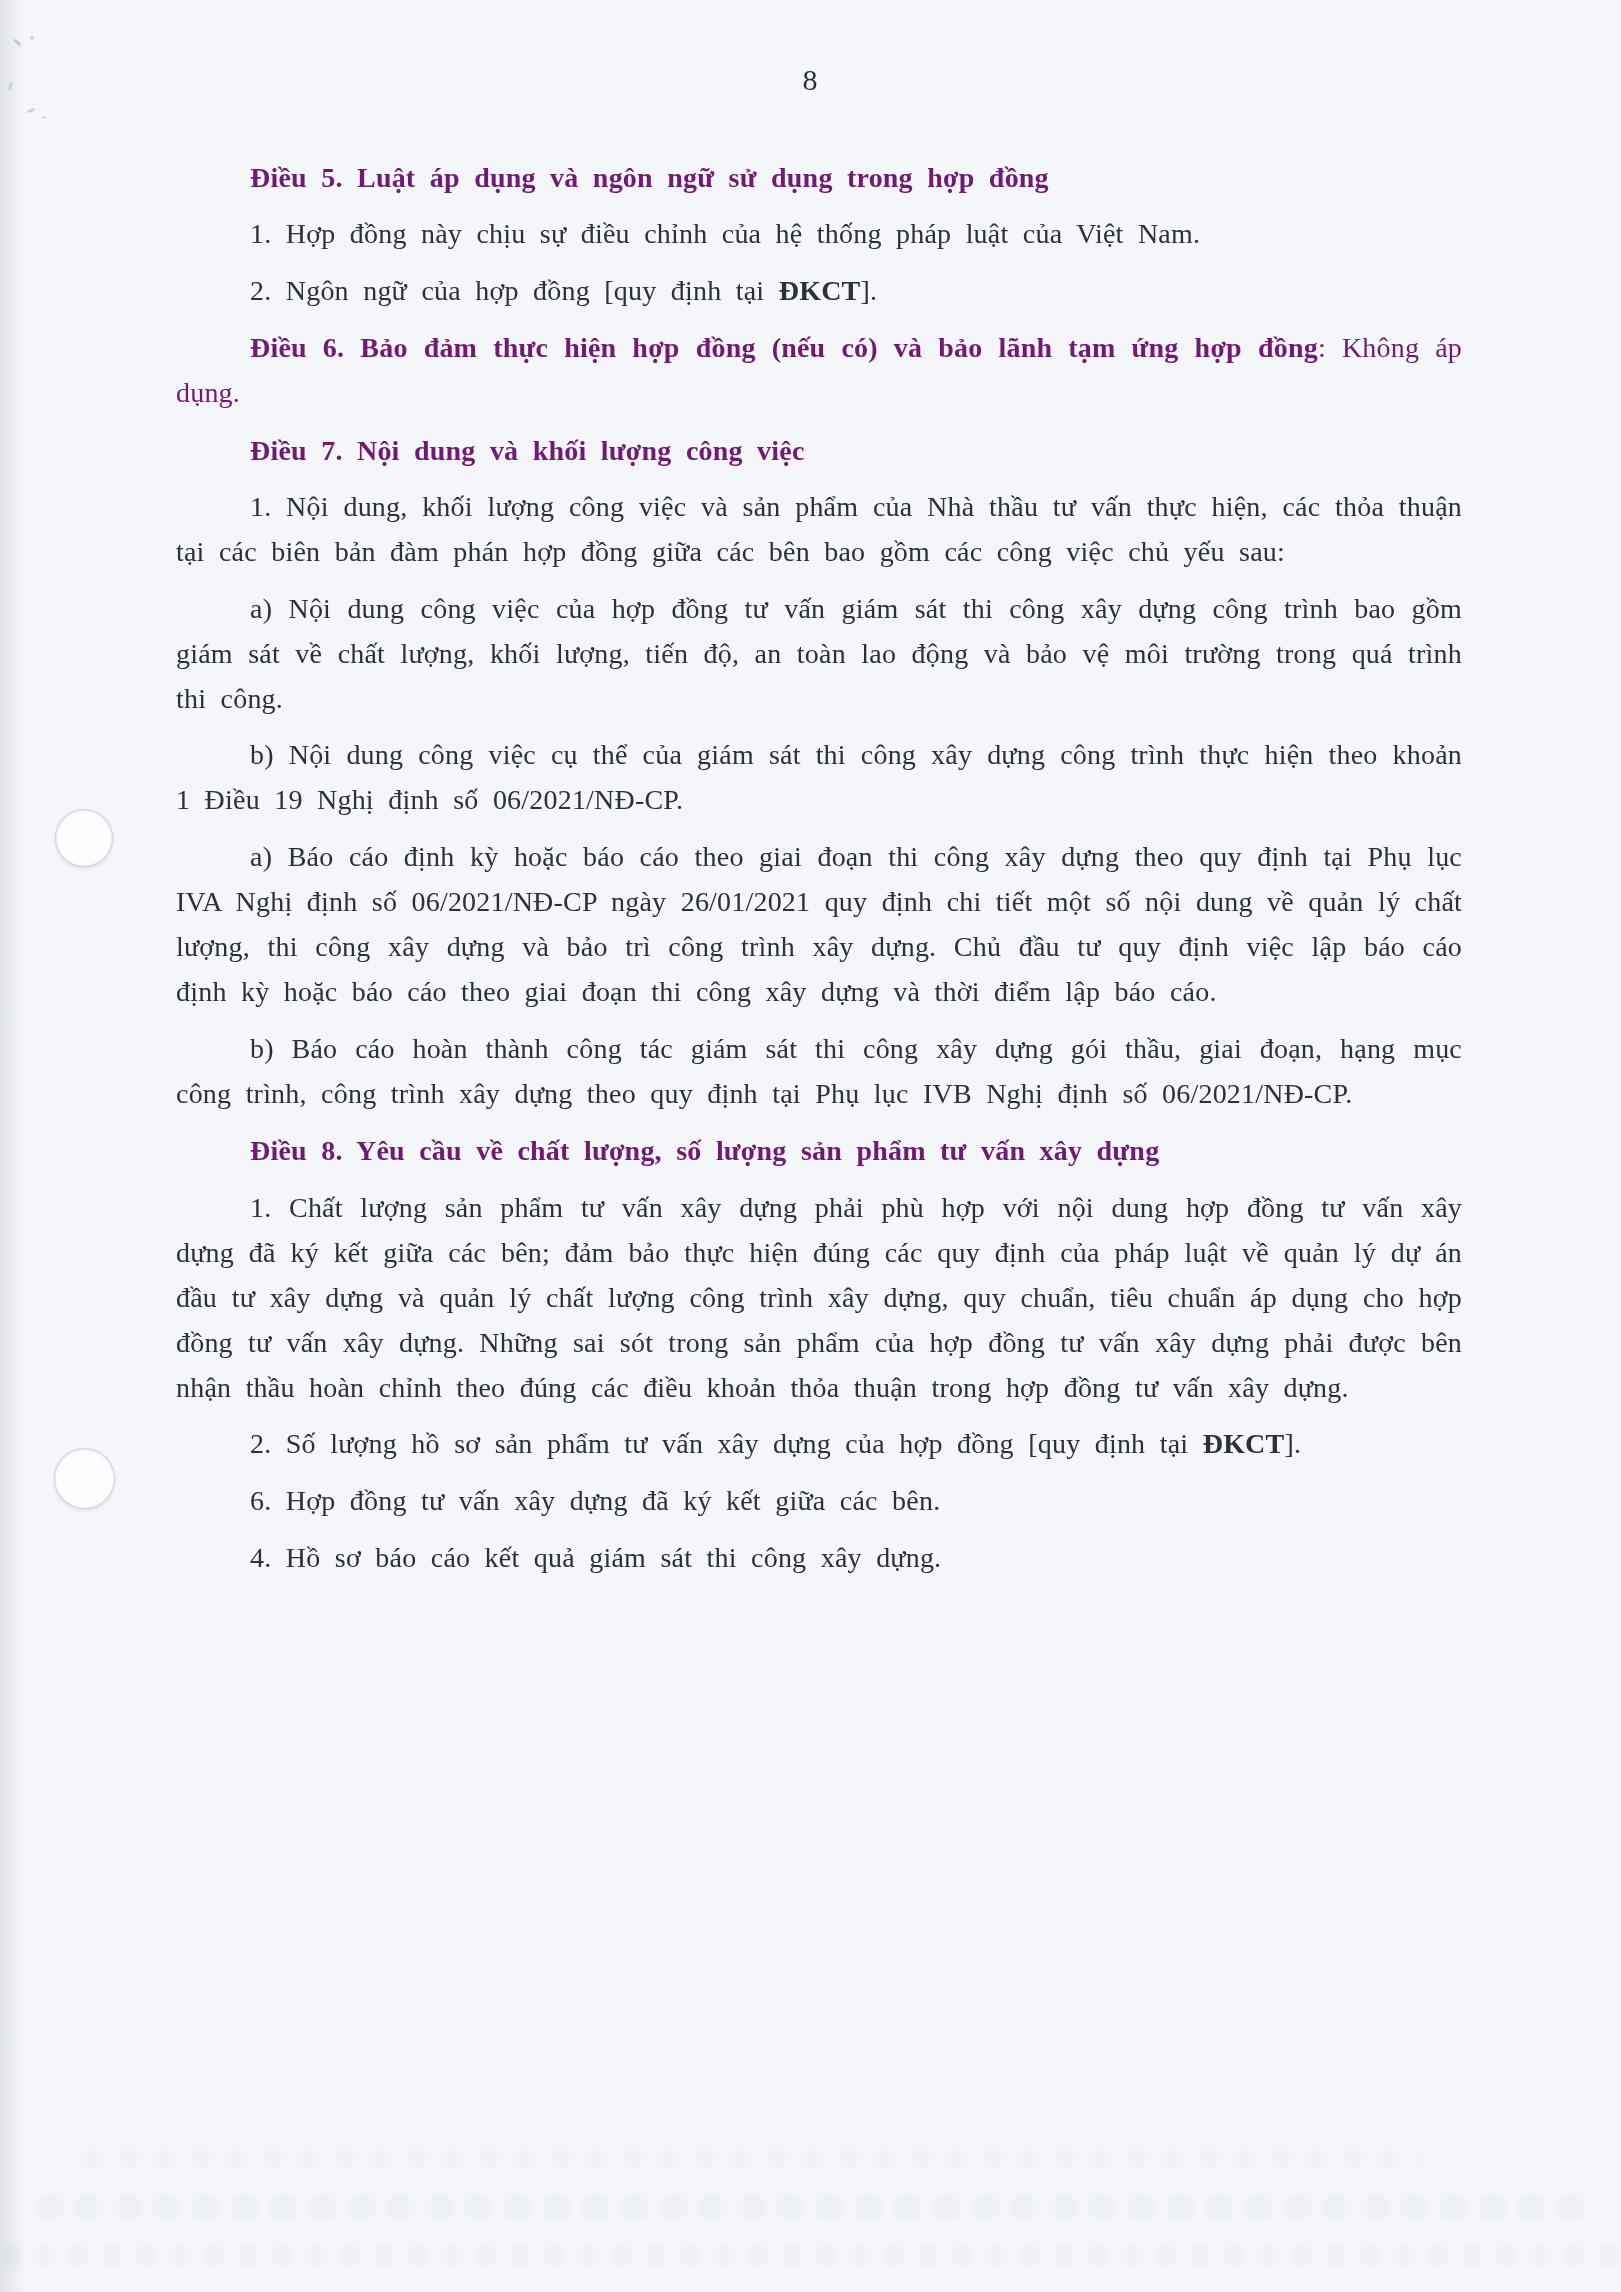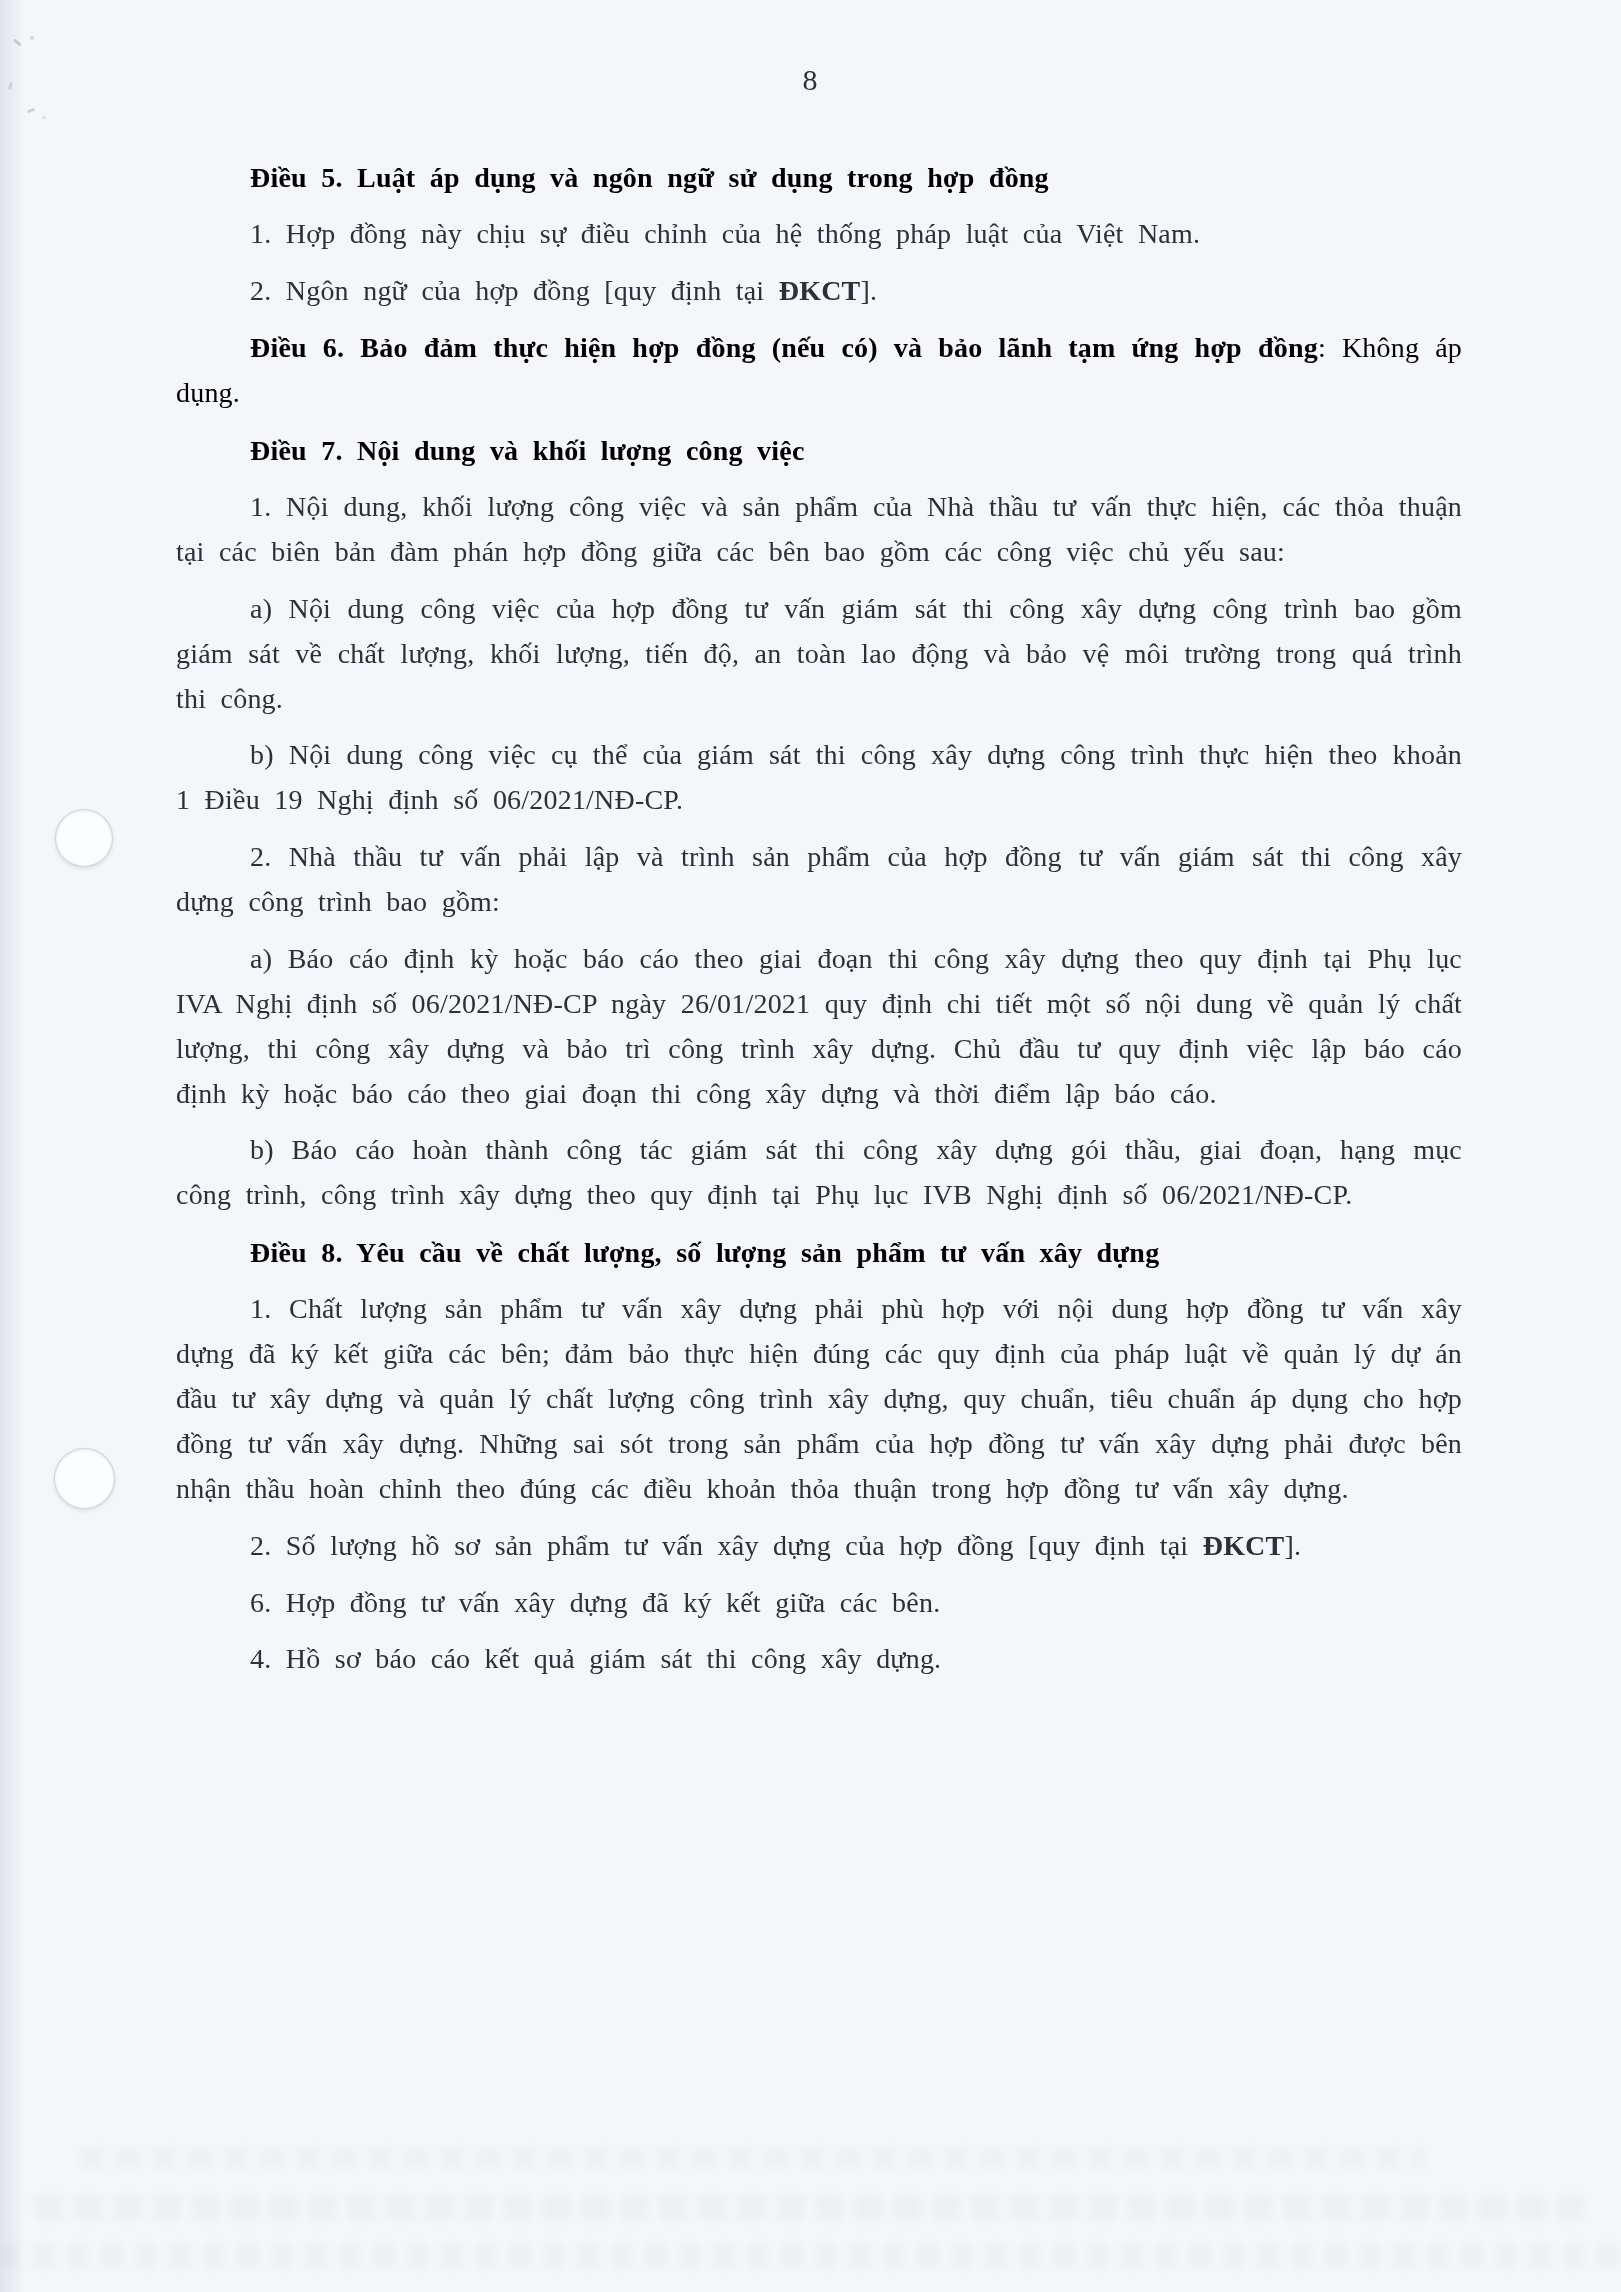--- a/index.html
+++ b/index.html
@@ -23,21 +23,21 @@
   }
   .content{
     position:absolute;top:142px;left:176px;width:1286px;
   }
   .para{
     margin:0 0 11.6px 0;
     font-size:28px;line-height:45px;
     text-align:justify;text-indent:74px;
     word-spacing:7.2px;letter-spacing:0.2px;
   }
-  .para.heading{margin-top:12.5px;color:#000000;}
+  .para.heading{margin-top:12.5px;color:#701a75;}
   .para span.b{font-weight:bold;}
   
   .hole{
     position:absolute;border-radius:50%;
     background:#fcfdff;
     border:1.8px solid rgba(140,150,163,.38);
     box-shadow:0 1.8px 3.6px rgba(130,140,155,.22), inset 0 0.9px 2.7px rgba(130,140,155,.18);
   }
   .hole-1{left:55px;top:809px;width:56px;height:56px;}
   .hole-2{left:54px;top:1448px;width:59px;height:59px;}
@@ -73,21 +73,20 @@
 
   <div class="content">
       <p class="para heading"><span class="b">Điều 5. Luật áp dụng và ngôn ngữ sử dụng trong hợp đồng</span></p>
       <p class="para body"><span>1. Hợp đồng này chịu sự điều chỉnh của hệ thống pháp luật của Việt Nam.</span></p>
       <p class="para body"><span>2. Ngôn ngữ của hợp đồng [quy định tại </span><span class="b">ĐKCT</span><span>].</span></p>
       <p class="para heading"><span class="b">Điều 6. Bảo đảm thực hiện hợp đồng (nếu có) và bảo lãnh tạm ứng hợp đồng</span><span>: Không áp dụng.</span></p>
       <p class="para heading"><span class="b">Điều 7. Nội dung và khối lượng công việc</span></p>
       <p class="para body"><span>1. Nội dung, khối lượng công việc và sản phẩm của Nhà thầu tư vấn thực hiện, các thỏa thuận tại các biên bản đàm phán hợp đồng giữa các bên bao gồm các công việc chủ yếu sau:</span></p>
       <p class="para body"><span>a) Nội dung công việc của hợp đồng tư vấn giám sát thi công xây dựng công trình bao gồm giám sát về chất lượng, khối lượng, tiến độ, an toàn lao động và bảo vệ môi trường trong quá trình thi công.</span></p>
       <p class="para body"><span>b) Nội dung công việc cụ thể của giám sát thi công xây dựng công trình thực hiện theo khoản 1 Điều 19 Nghị định số 06/2021/NĐ-CP.</span></p>
-      <p class="para body"><span>2. Nhà thầu tư vấn phải lập và trình sản phẩm của hợp đồng tư vấn giám sát thi công xây dựng công trình bao gồm:</span></p>
       <p class="para body"><span>a) Báo cáo định kỳ hoặc báo cáo theo giai đoạn thi công xây dựng theo quy định tại Phụ lục IVA Nghị định số 06/2021/NĐ-CP ngày 26/01/2021 quy định chi tiết một số nội dung về quản lý chất lượng, thi công xây dựng và bảo trì công trình xây dựng. Chủ đầu tư quy định việc lập báo cáo định kỳ hoặc báo cáo theo giai đoạn thi công xây dựng và thời điểm lập báo cáo.</span></p>
       <p class="para body"><span>b) Báo cáo hoàn thành công tác giám sát thi công xây dựng gói thầu, giai đoạn, hạng mục công trình, công trình xây dựng theo quy định tại Phụ lục IVB Nghị định số 06/2021/NĐ-CP.</span></p>
       <p class="para heading"><span class="b">Điều 8. Yêu cầu về chất lượng, số lượng sản phẩm tư vấn xây dựng</span></p>
       <p class="para body"><span>1. Chất lượng sản phẩm tư vấn xây dựng phải phù hợp với nội dung hợp đồng tư vấn xây dựng đã ký kết giữa các bên; đảm bảo thực hiện đúng các quy định của pháp luật về quản lý dự án đầu tư xây dựng và quản lý chất lượng công trình xây dựng, quy chuẩn, tiêu chuẩn áp dụng cho hợp đồng tư vấn xây dựng. Những sai sót trong sản phẩm của hợp đồng tư vấn xây dựng phải được bên nhận thầu hoàn chỉnh theo đúng các điều khoản thỏa thuận trong hợp đồng tư vấn xây dựng.</span></p>
       <p class="para body"><span>2. Số lượng hồ sơ sản phẩm tư vấn xây dựng của hợp đồng [quy định tại </span><span class="b">ĐKCT</span><span>].</span></p>
       <p class="para body"><span>6. Hợp đồng tư vấn xây dựng đã ký kết giữa các bên.</span></p>
       <p class="para body"><span>4. Hồ sơ báo cáo kết quả giám sát thi công xây dựng.</span></p>
     </div>
 
   <div class="hole hole-1"></div>

